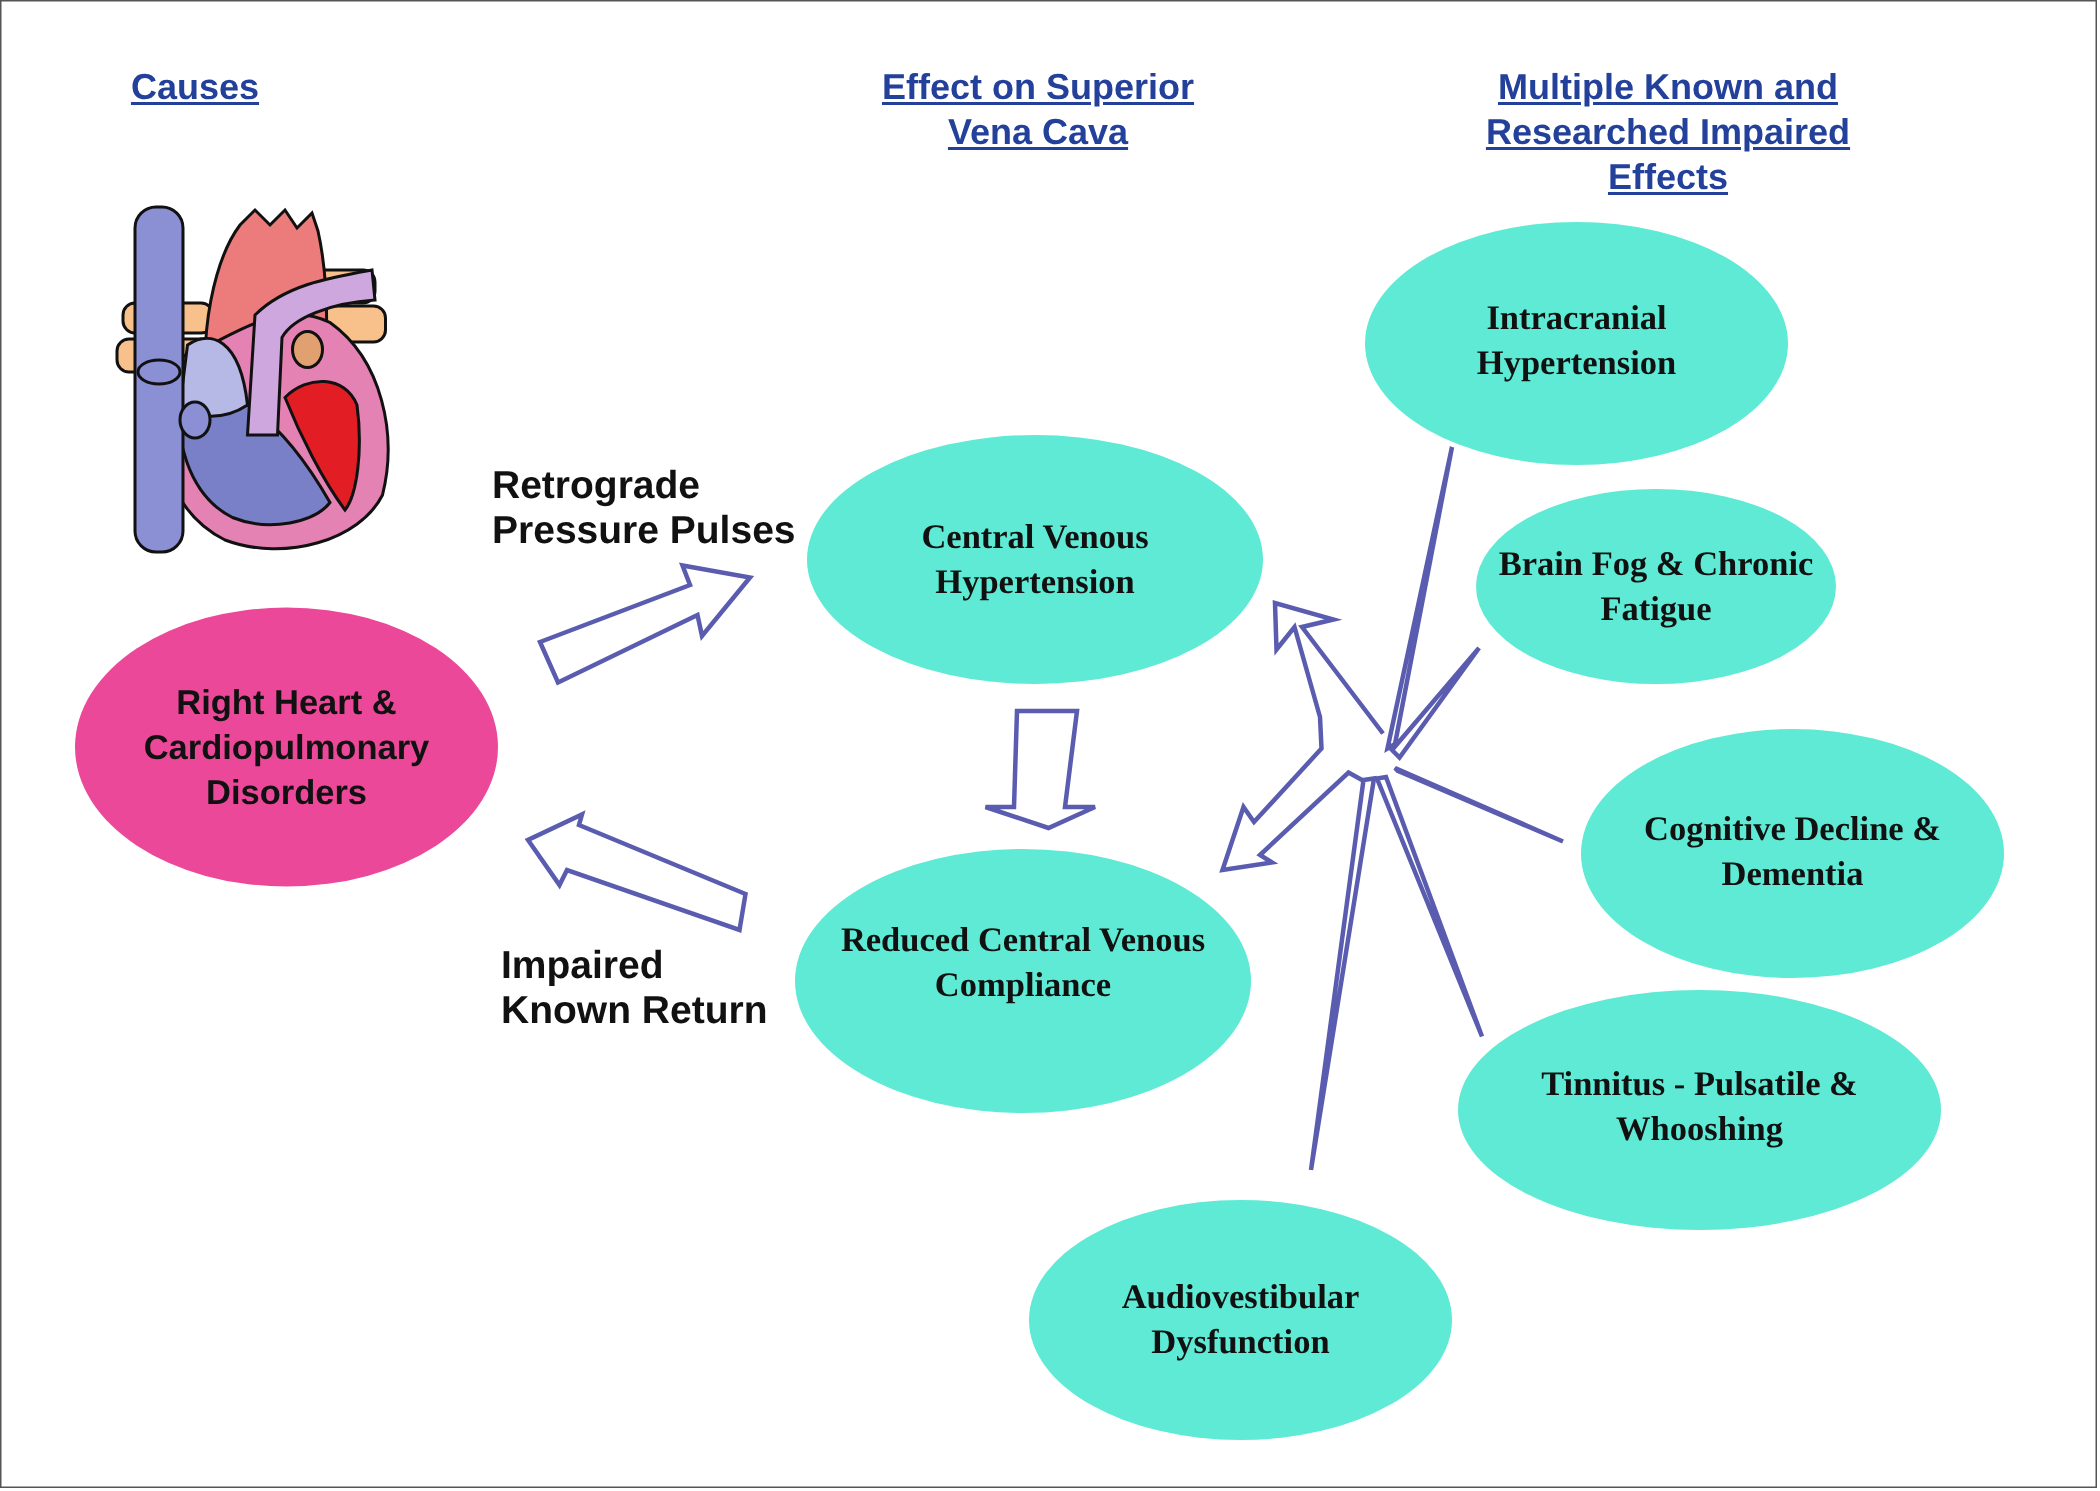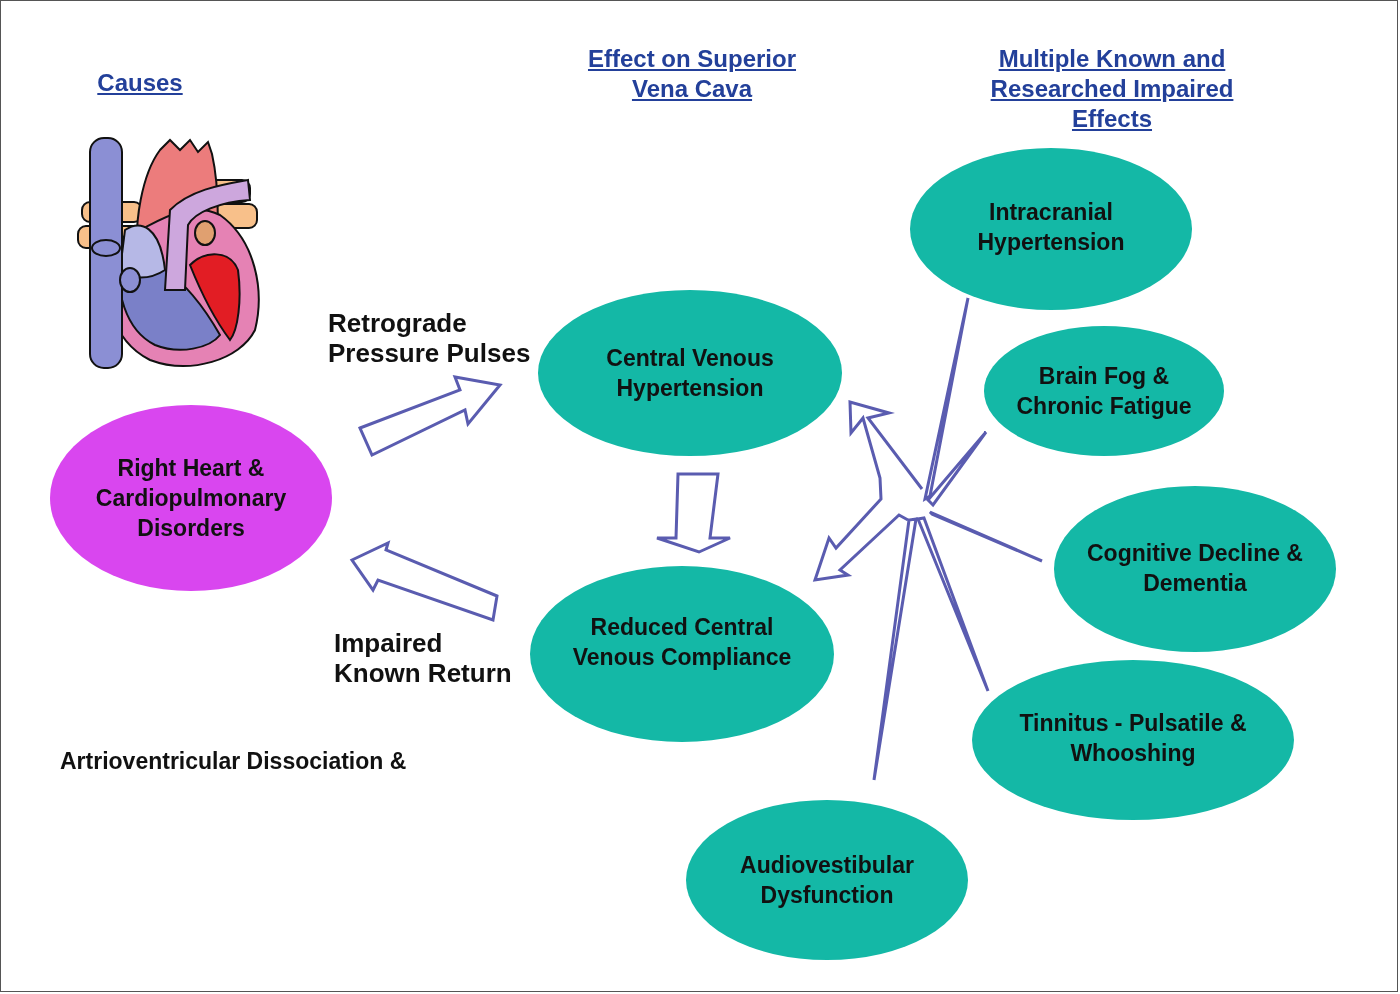--- a/index.html
+++ b/index.html
@@ -1,31 +1,31 @@
 <!DOCTYPE html>
 <html><head>
 <meta charset="utf-8">
 <style>
   html,body{margin:0;padding:0;background:#fff;}
   body{width:1400px;height:994px;position:relative;overflow:hidden;font-family:"Liberation Sans",sans-serif;}
   .frame{position:absolute;left:0;top:0;width:1398px;height:992px;border:1px solid #555;box-sizing:border-box;}
   .hdr{position:absolute;color:#23409a;font-weight:bold;font-size:24px;text-decoration:underline;text-align:center;line-height:30px;}
   .lbl{position:absolute;color:#111;font-weight:bold;font-size:26px;line-height:30px;}
   .node{position:absolute;border-radius:50%;display:flex;align-items:center;justify-content:center;text-align:center;color:#111;font-weight:bold;font-size:23px;line-height:30px;}
-  .blue{background:#14b8a6;}
-  .yellow{background:#d946ef;}
+  .blue{background:#5eead4;font-family:Liberation Serif, serif;}
+  .yellow{background:#ec4899;}
   svg.overlay{position:absolute;left:0;top:0;}
   .list{position:absolute;left:60px;top:746px;color:#111;font-weight:bold;font-size:23px;line-height:30px;}
 </style>
 </head>
 <body>
 
 <div class="frame"></div>
 
-<div class="hdr" style="left:60px;top:44px;width:160px;margin-top:24px;">Causes</div>
+<div class="hdr" style="left:50px;top:44px;width:160px;">Causes</div>
 <div class="hdr" style="left:562px;top:44px;width:260px;">Effect on Superior Vena Cava</div>
 <div class="hdr" style="left:972px;top:44px;width:280px;">Multiple Known and Researched Impaired Effects</div>
 
 <svg style="position:absolute;left:70px;top:130px;" width="200" height="250" viewBox="0 0 200 250">
   <g stroke="#111" stroke-width="2">
 
     <rect x="12" y="72" width="60" height="20" rx="8" fill="#f8c08a"></rect>
     <rect x="8" y="96" width="64" height="22" rx="8" fill="#f8c08a"></rect>
     <rect x="130" y="50" width="50" height="22" rx="8" fill="#f8c08a"></rect>
     <rect x="135" y="74" width="52" height="24" rx="8" fill="#f8c08a"></rect>
@@ -93,14 +93,13 @@
     <span style="width:240px;margin-top:-2px;">Cognitive Decline &amp; Dementia</span>
   </div>
 <div class="node blue" style="left:972px;top:660px;width:322px;height:160px;">
     <span style="width:270px;margin-top:-4px;">Tinnitus - Pulsatile &amp; Whooshing</span>
   </div>
 <div class="node blue" style="left:686px;top:800px;width:282px;height:160px;">
     <span style="width:220px;">Audiovestibular Dysfunction</span>
   </div>
 
 <div class="list">
-  <div>Artrioventricular Dissociation &amp;</div>
 </div>
 
 </body></html>

